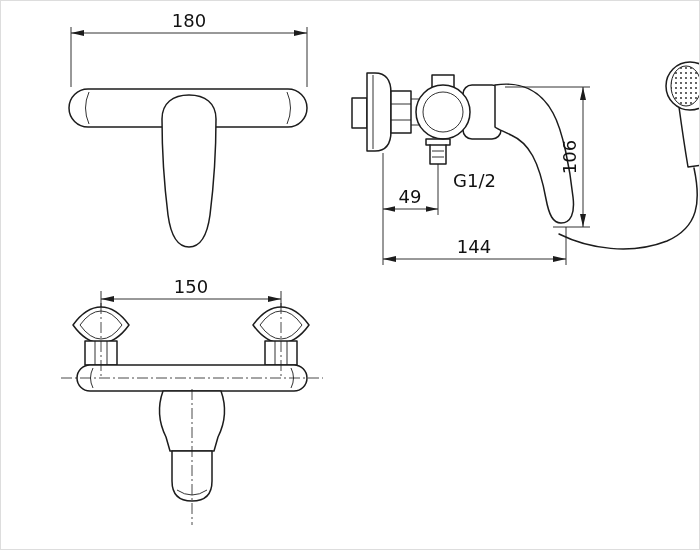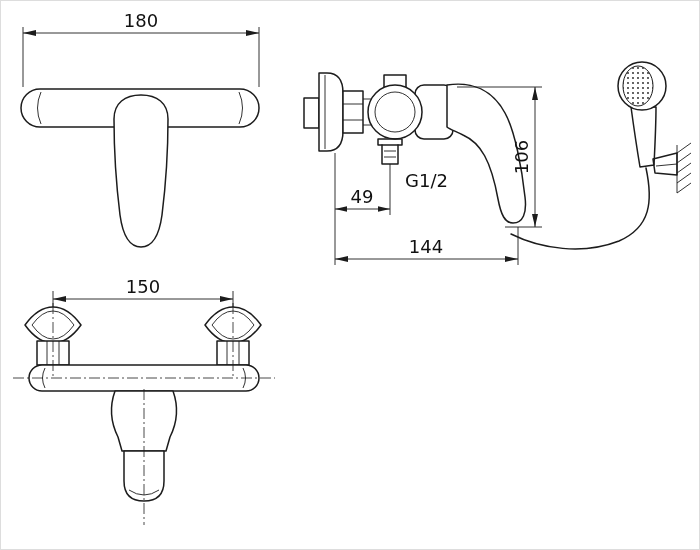--- a/index.html
+++ b/index.html
@@ -1,19 +1,20 @@
 <!DOCTYPE html>
 <html><head>
 <meta charset="utf-8">
 <style>
   html,body{margin:0;padding:0;background:#fff;}
   .sheet{
     width:700px;height:550px;position:relative;background:#ffffff;
     border:1px solid #ddd;box-sizing:border-box;overflow:hidden;
     font-family:"DejaVu Sans",sans-serif;
+    padding-left:48px;
   }
   svg{display:block}
   .ol{fill:none;stroke:#1c1c1c;stroke-width:1.5;stroke-linejoin:round;stroke-linecap:round}
   .olw{fill:#ffffff;stroke:#1c1c1c;stroke-width:1.5;stroke-linejoin:round}
   .thin{fill:none;stroke:#1c1c1c;stroke-width:0.9;stroke-linecap:butt}
   .cl{fill:none;stroke:#1c1c1c;stroke-width:0.8;stroke-dasharray:11 3 2 3}
   .arw{fill:#1c1c1c;stroke:none}
   text.dim{font-family:"DejaVu Sans",sans-serif;font-size:18px;fill:#111;text-anchor:middle}
   text.thread{font-family:"DejaVu Sans",sans-serif;font-size:18px;fill:#111;text-anchor:start}
 </style>

